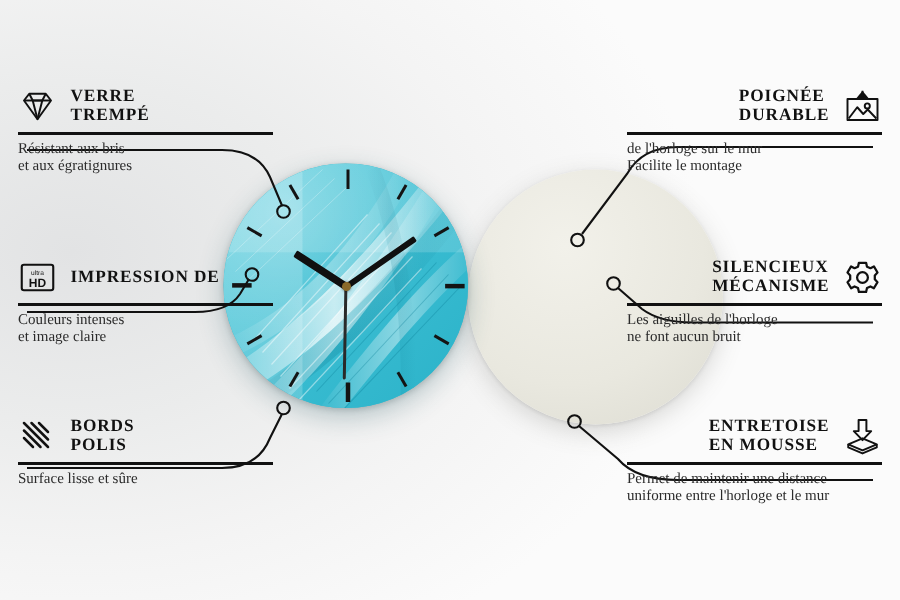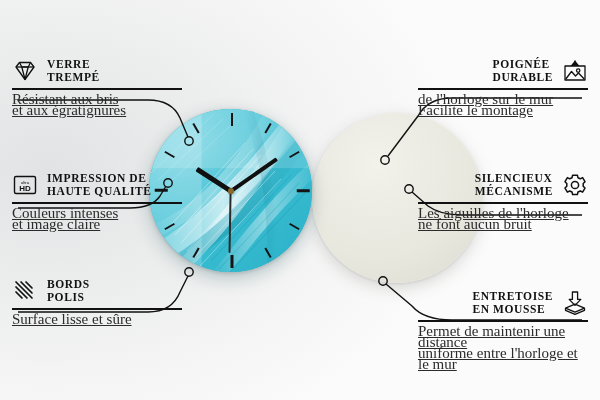--- a/index.html
+++ b/index.html
@@ -48,30 +48,30 @@
   .dot { fill:none; stroke:#111; stroke-width:1.4; }
 
   
   .feat { position:absolute; width:170px; }
   .feat.left { left:12px; text-align:left; }
   .feat.right { right:12px; }
   .feat .head { display:flex; align-items:center; gap:9px; }
   .feat.right .head { flex-direction:row-reverse; }
   .feat .title { font-size:11.5px; font-weight:bold; letter-spacing:.6px; line-height:13px; color:#111; text-transform:uppercase; }
   .feat .rule { height:1.6px; background:#111; margin:4px 0 4px; }
-  .feat .desc { font-size:15px; line-height:11px; color:#2b2b2b;text-decoration:underline; }
+  .feat .desc { font-size:10px; line-height:11px; color:#2b2b2b; }
   .icon { width:26px; height:26px; flex:0 0 26px; color:#111; }
   .icon svg { display:block; width:26px; height:26px; }
 
   #f1 { top:58px; }
   #f2 { top:172px; }
   #f3 { top:278px; }
   #f4 { top:58px; }
   #f5 { top:172px; }
-  #f6 { top:290px; }
+  #f6 { top:278px; }
 </style>
 </head>
 <body>
 
 <div id="stage">
 
   <div class="disc-back">
     
     
   </div>
@@ -196,21 +196,20 @@
     <div class="head">
       <span class="icon">
         <svg viewBox="0 0 26 26">
           <rect x="2.5" y="4.5" width="21" height="17" rx="1.5" fill="none" stroke="currentColor" stroke-width="1.4"></rect>
           <text x="13" y="11.6" text-anchor="middle" font-family="Liberation Sans, sans-serif" font-size="4.4" fill="currentColor">ultra</text>
           <text x="13" y="19" text-anchor="middle" font-family="Liberation Sans, sans-serif" font-size="8" font-weight="bold" fill="currentColor">HD</text>
         </svg>
       </span>
       <div class="title">
         <div>IMPRESSION DE</div>
-        <div>HAUTE QUALITÉ</div>
       </div>
     </div>
     <div class="rule"></div>
     <div class="desc">
       <div>Couleurs intenses</div>
       <div>et image claire</div>
     </div>
   </div>
 
   <div class="feat left" id="f3">

